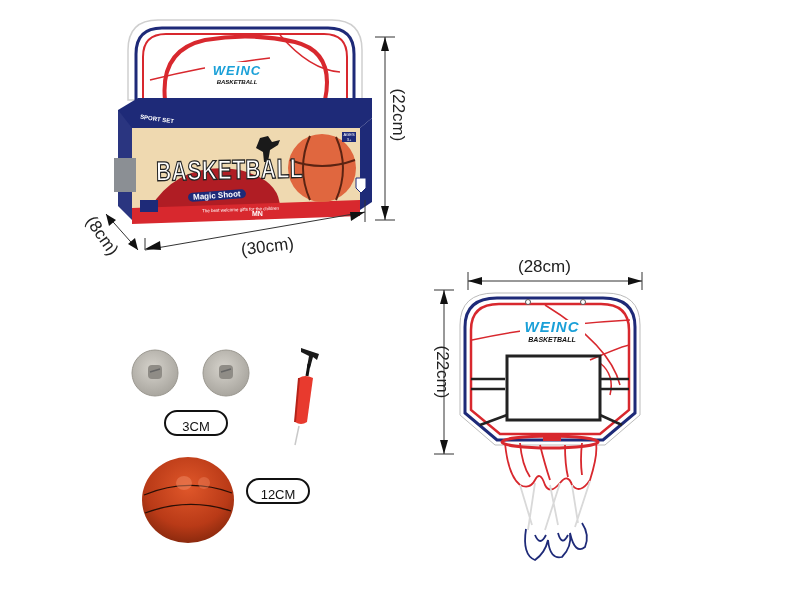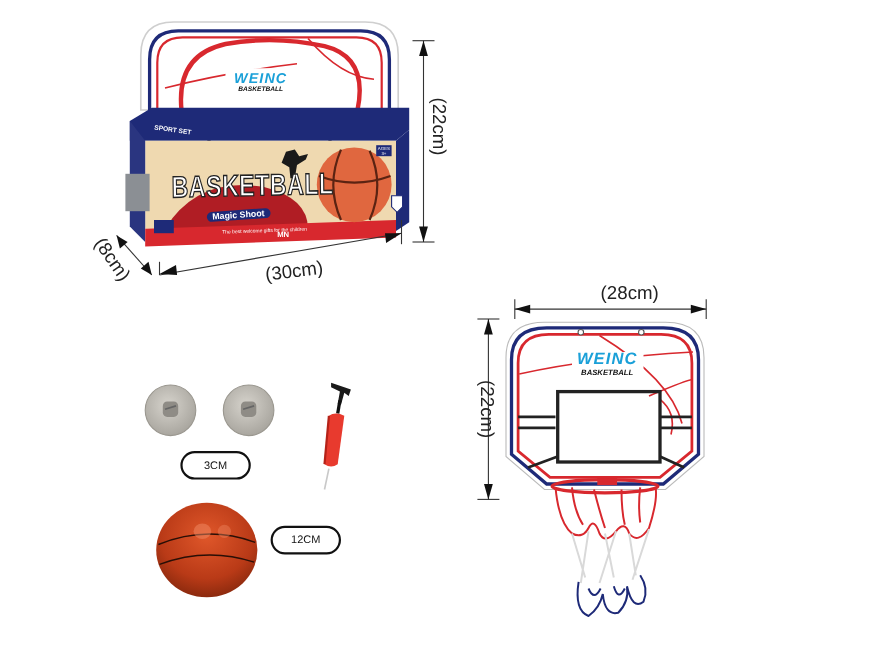--- a/index.html
+++ b/index.html
@@ -1,20 +1,20 @@
 <!DOCTYPE html>
 <html><head>
 <meta charset="utf-8">
 <style>
   html,body{margin:0;padding:0;background:#ffffff;}
   body{width:800px;height:600px;position:relative;overflow:hidden;font-family:"Liberation Sans",sans-serif;}
   .abs{position:absolute;}
   .dim-label{position:absolute;font-family:"Liberation Sans",sans-serif;font-size:17px;color:#222;white-space:nowrap;}
   .vert{transform:rotate(90deg);transform-origin:center center;}
-  .pill{position:absolute;border:2px solid #111;border-radius:14px;font-size:10px;color:#111;display:flex;align-items:center;justify-content:center;background:#fff;}
+  .pill{position:absolute;border:2px solid #111;border-radius:14px;font-size:13px;color:#111;display:flex;align-items:flex-end;justify-content:center;background:#fff;}
   svg{position:absolute;overflow:visible;}
 </style>
 </head>
 <body>
 
 <div class="abs" style="left:110px;top:10px;width:270px;height:220px;">
   <svg width="270" height="220" viewBox="0 0 270 220">
 
     <path d="M18 40 Q18 10 48 10 L222 10 Q252 10 252 40 L252 90 L18 90 Z" fill="#ffffff" stroke="#cfcfcf" stroke-width="1.5"></path>
     <path d="M26 90 L26 44 Q26 18 52 18 L218 18 Q244 18 244 44 L244 90" fill="none" stroke="#1e2a78" stroke-width="3"></path>
@@ -135,21 +135,21 @@
   <span>12CM</span>
 </div>
 
 <svg width="180" height="20" style="left:466px;top:272px;">
   <line x1="2" y1="0" x2="2" y2="18" stroke="#333" stroke-width="1"></line>
   <line x1="176" y1="0" x2="176" y2="18" stroke="#333" stroke-width="1"></line>
   <line x1="2" y1="9" x2="176" y2="9" stroke="#333" stroke-width="1"></line>
   <polygon points="2,9 16,5 16,13" fill="#111"></polygon>
   <polygon points="176,9 162,5 162,13" fill="#111"></polygon>
 </svg>
-<span class="dim-label" style="left:546px;top:257px;">(28cm)</span>
+<span class="dim-label" style="left:518px;top:257px;">(28cm)</span>
 
 <svg width="20" height="170" style="left:434px;top:288px;">
   <line x1="0" y1="2" x2="20" y2="2" stroke="#333" stroke-width="1"></line>
   <line x1="0" y1="166" x2="20" y2="166" stroke="#333" stroke-width="1"></line>
   <line x1="10" y1="2" x2="10" y2="166" stroke="#333" stroke-width="1"></line>
   <polygon points="10,2 6,16 14,16" fill="#111"></polygon>
   <polygon points="10,166 6,152 14,152" fill="#111"></polygon>
 </svg>
 <span class="dim-label vert" style="left:416px;top:362px;">(22cm)</span>
 

